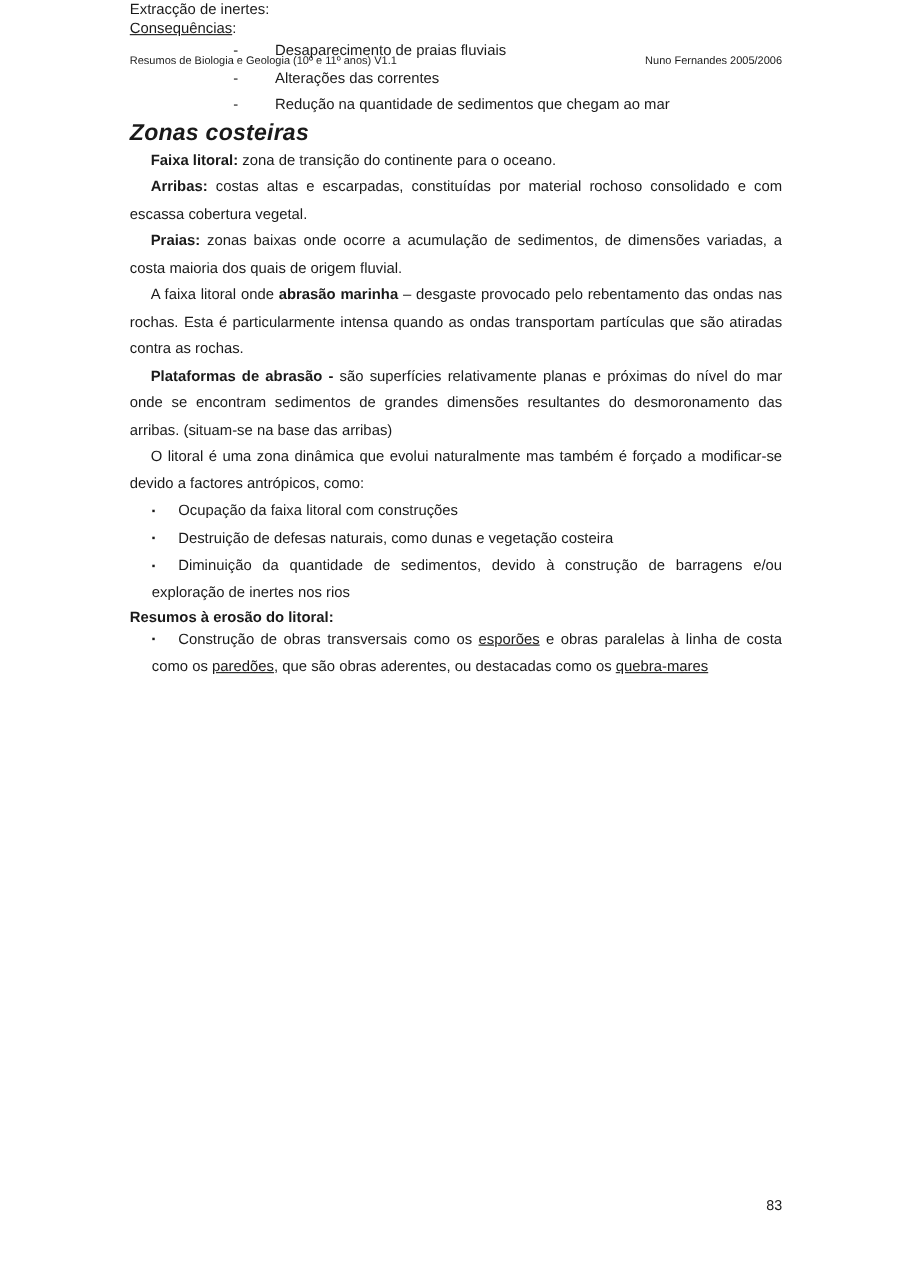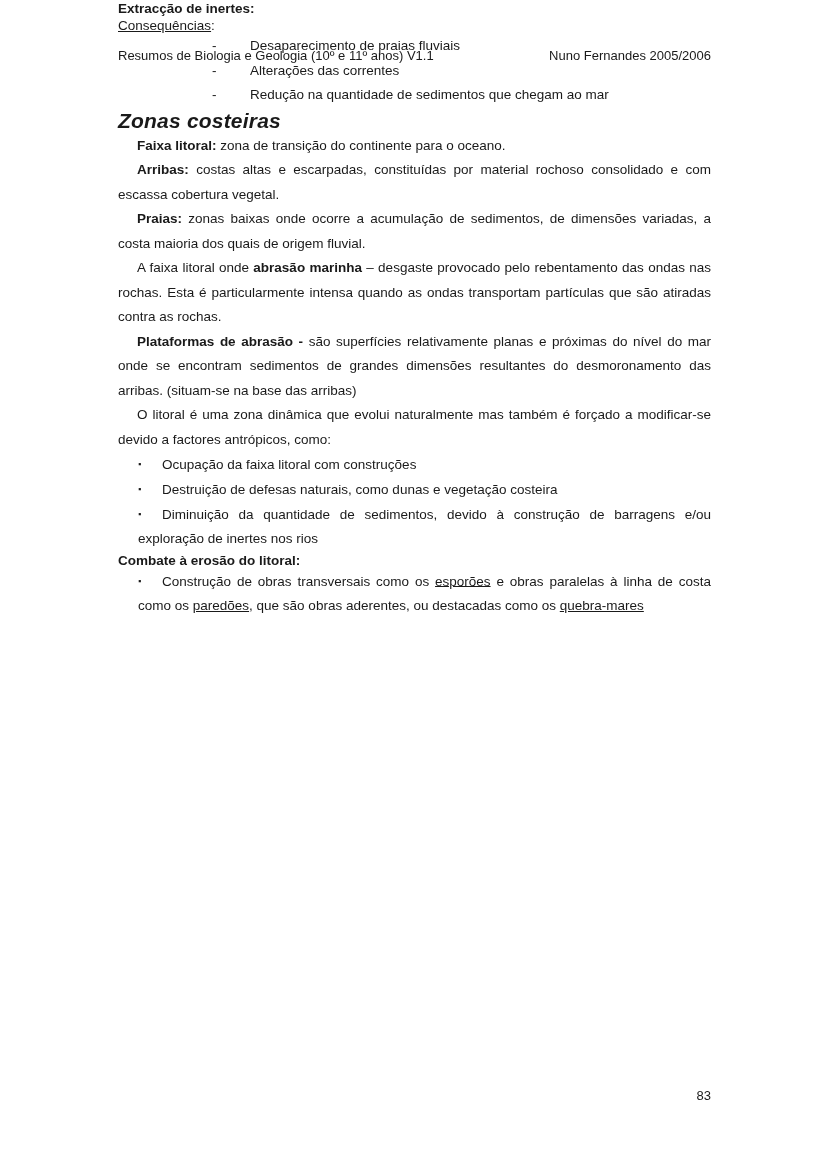--- a/index.html
+++ b/index.html
@@ -12,21 +12,21 @@
     font-family: "Liberation Sans", "DejaVu Sans", sans-serif;
     color: #1a1a1a;
   }
   .header {
     position: absolute;
     top: 48px;
     left: 118px;
     right: 117px;
     display: flex;
     justify-content: space-between;
-    font-size: 13px;
+    font-size: 10px;
     line-height: 16px;
   }
   .doc {
     position: absolute;
     top: 0;
     left: 118px;
     right: 117px;
     font-size: 13.5px;
     line-height: 24.5px;
   }
@@ -80,21 +80,21 @@
 
 <div class="page">
 
   <div class="header">
     <span>Resumos de Biologia e Geologia (10º e 11º anos) V1.1</span>
     <span>Nuno Fernandes 2005/2006</span>
   </div>
 
   <div class="doc">
 
-    <p class="b1"><span style="font-weight: bold;">Extracção de inertes:</span></p>
+    <p class="b1"><span style="font-weight: normal;">Extracção de inertes:</span></p>
 
     <p class="b2"><span style="text-decoration: underline;">Consequências</span><span>:</span></p>
 
     <ul class="dash-list b3">
       <li>
         <span class="marker">-</span><span>Desaparecimento de praias fluviais</span>
       </li>
       <li>
         <span class="marker">-</span><span>Alterações das correntes</span>
       </li>
@@ -122,21 +122,21 @@
         <span class="marker">▪</span><span>Ocupação da faixa litoral com construções</span>
       </li>
       <li>
         <span class="marker">▪</span><span>Destruição de defesas naturais, como dunas e vegetação costeira</span>
       </li>
       <li>
         <span class="marker">▪</span><span>Diminuição da quantidade de sedimentos, devido à construção de barragens e/ou exploração de inertes nos rios</span>
       </li>
     </ul>
 
-    <p class="b12"><span style="font-weight: bold;">Combate à erosão do litoral:</span></p>
+    <p class="b12"><span style="font-weight: bold;">Resumos à erosão do litoral:</span></p>
 
     <ul class="sq-list b13">
       <li>
         <span class="marker">▪</span><span><span>Construção de obras transversais como os </span><span style="text-decoration: underline;">esporões</span><span> e obras paralelas à linha de costa como os </span><span style="text-decoration: underline;">paredões</span><span>, que são obras aderentes, ou destacadas como os </span><span style="text-decoration: underline;">quebra-mares</span></span>
       </li>
     </ul>
 
   </div>
 
   <div class="pageno">83</div>

